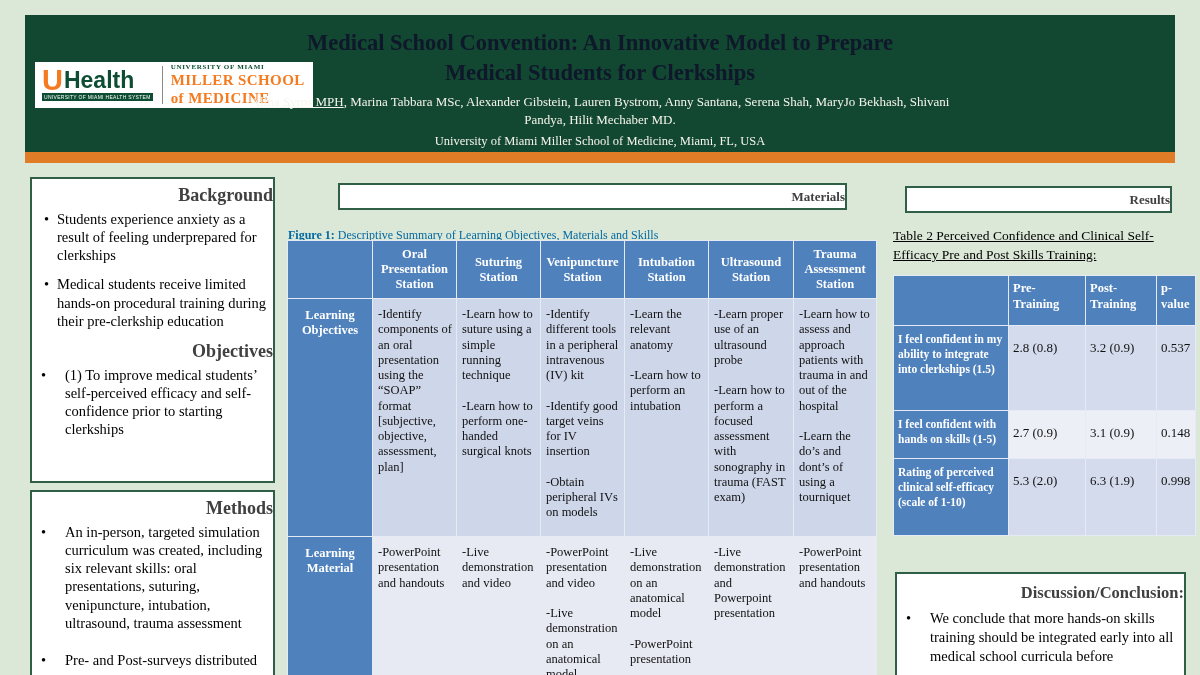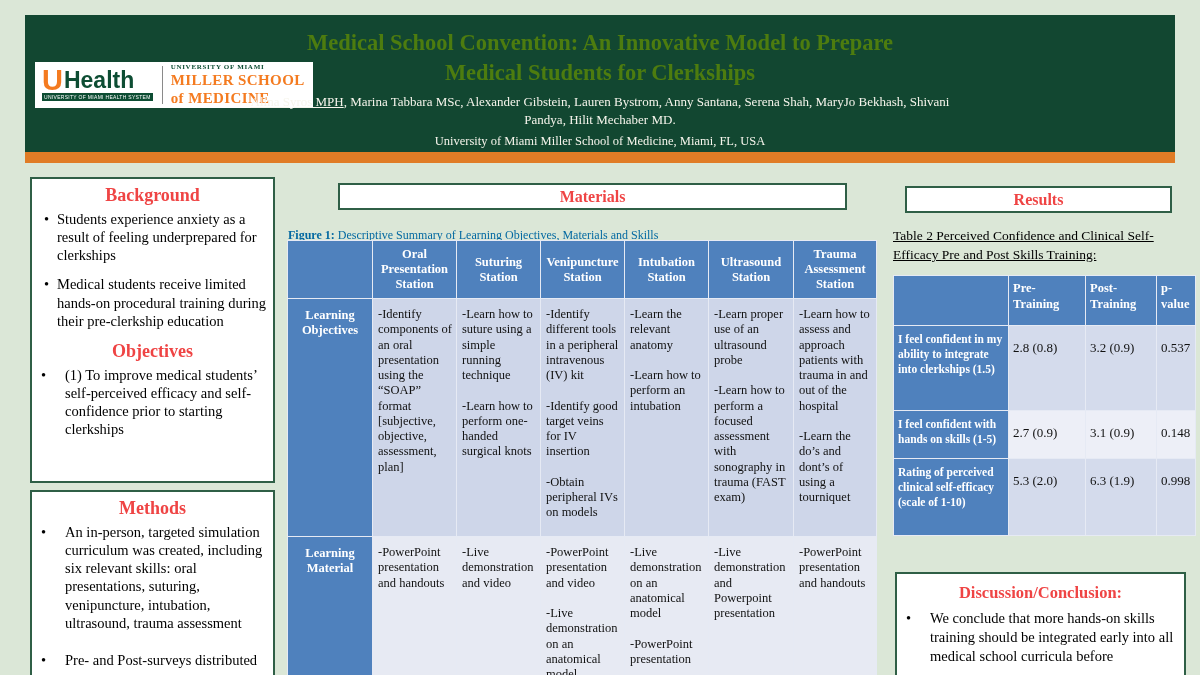--- a/index.html
+++ b/index.html
@@ -5,21 +5,21 @@
   html,body{margin:0;padding:0;}
   body{
     width:1200px;height:675px;position:relative;overflow:hidden;
     background:#dbe7d7;
     font-family:"Liberation Serif", serif;
   }
   
   .header{position:absolute;left:25px;top:15px;width:1150px;height:137px;background:#124731;}
   .orange-bar{position:absolute;left:25px;top:152px;width:1150px;height:11px;background:#e07c26;}
   .title{position:absolute;left:250px;top:28px;width:700px;text-align:center;
-         color:#4d7c0f;font-size:22.5px;font-weight:bold;line-height:1.32;}
+         color:#0f172a;font-size:22.5px;font-weight:bold;line-height:1.32;}
   .authors{position:absolute;left:230px;top:93px;width:740px;text-align:center;
            color:#f6f5ec;font-size:13px;line-height:1.42;}
   .authors .u-line{text-decoration:underline;}
   .affiliation{position:absolute;left:250px;top:134px;width:700px;text-align:center;
                color:#f6f5ec;font-size:12.5px;}
   
   .logo{position:absolute;left:35px;top:62px;height:46px;background:#fff;
         display:flex;align-items:stretch;padding:4px 8px 4px 7px;box-sizing:border-box;}
   .logo-left{display:flex;flex-direction:column;justify-content:center;padding-right:9px;}
   .uhealth{font-family:"Liberation Sans",sans-serif;font-weight:bold;color:#0d4d33;
@@ -31,23 +31,23 @@
               flex-direction:column;justify-content:center;gap:1px;}
   .lr1{color:#0d4d33;font-size:7px;font-weight:bold;letter-spacing:.7px;white-space:nowrap;}
   .lr2,.lr3{color:#f47b20;font-size:15px;font-weight:bold;letter-spacing:.4px;white-space:nowrap;}
   
   .panel{position:absolute;background:#fff;border:2px solid #2f5f46;box-sizing:border-box;}
   #bg-box{left:30px;top:177px;width:245px;height:306px;}
   #methods-box{left:30px;top:490px;width:245px;height:225px;}
   #materials-box{left:338px;top:183px;width:509px;height:27px;}
   #results-box{left:905px;top:186px;width:267px;height:27px;}
   #discussion-box{left:895px;top:572px;width:291px;height:145px;}
-  .sec-heading{color:#ef4444;font-weight:bold;text-align:center;}
+  .sec-heading{color:#404040;font-weight:bold;text-align:right;}
   .h-lg{font-size:18px;margin:6px 0 4px 0;}
-  .h-bar{font-size:16px;line-height:23px;}
+  .h-bar{font-size:13px;line-height:23px;}
   .bullet{position:relative;padding-left:13px;margin:4px 6px 11px 12px;
           font-size:14.5px;line-height:1.25;color:#000;}
   .bullet::before{content:"\2022";position:absolute;left:0;top:0;}
   .bullet.far{padding-left:27px;margin-left:6px;}
   .bullet.far::before{left:3px;}
   
   .fig-caption{position:absolute;left:288px;top:228px;width:590px;font-size:12px;color:#0369a1;}
   .fig-caption .b{font-weight:bold;}
   
   .mat-table{position:absolute;left:287px;top:240px;border-collapse:collapse;table-layout:fixed;}

